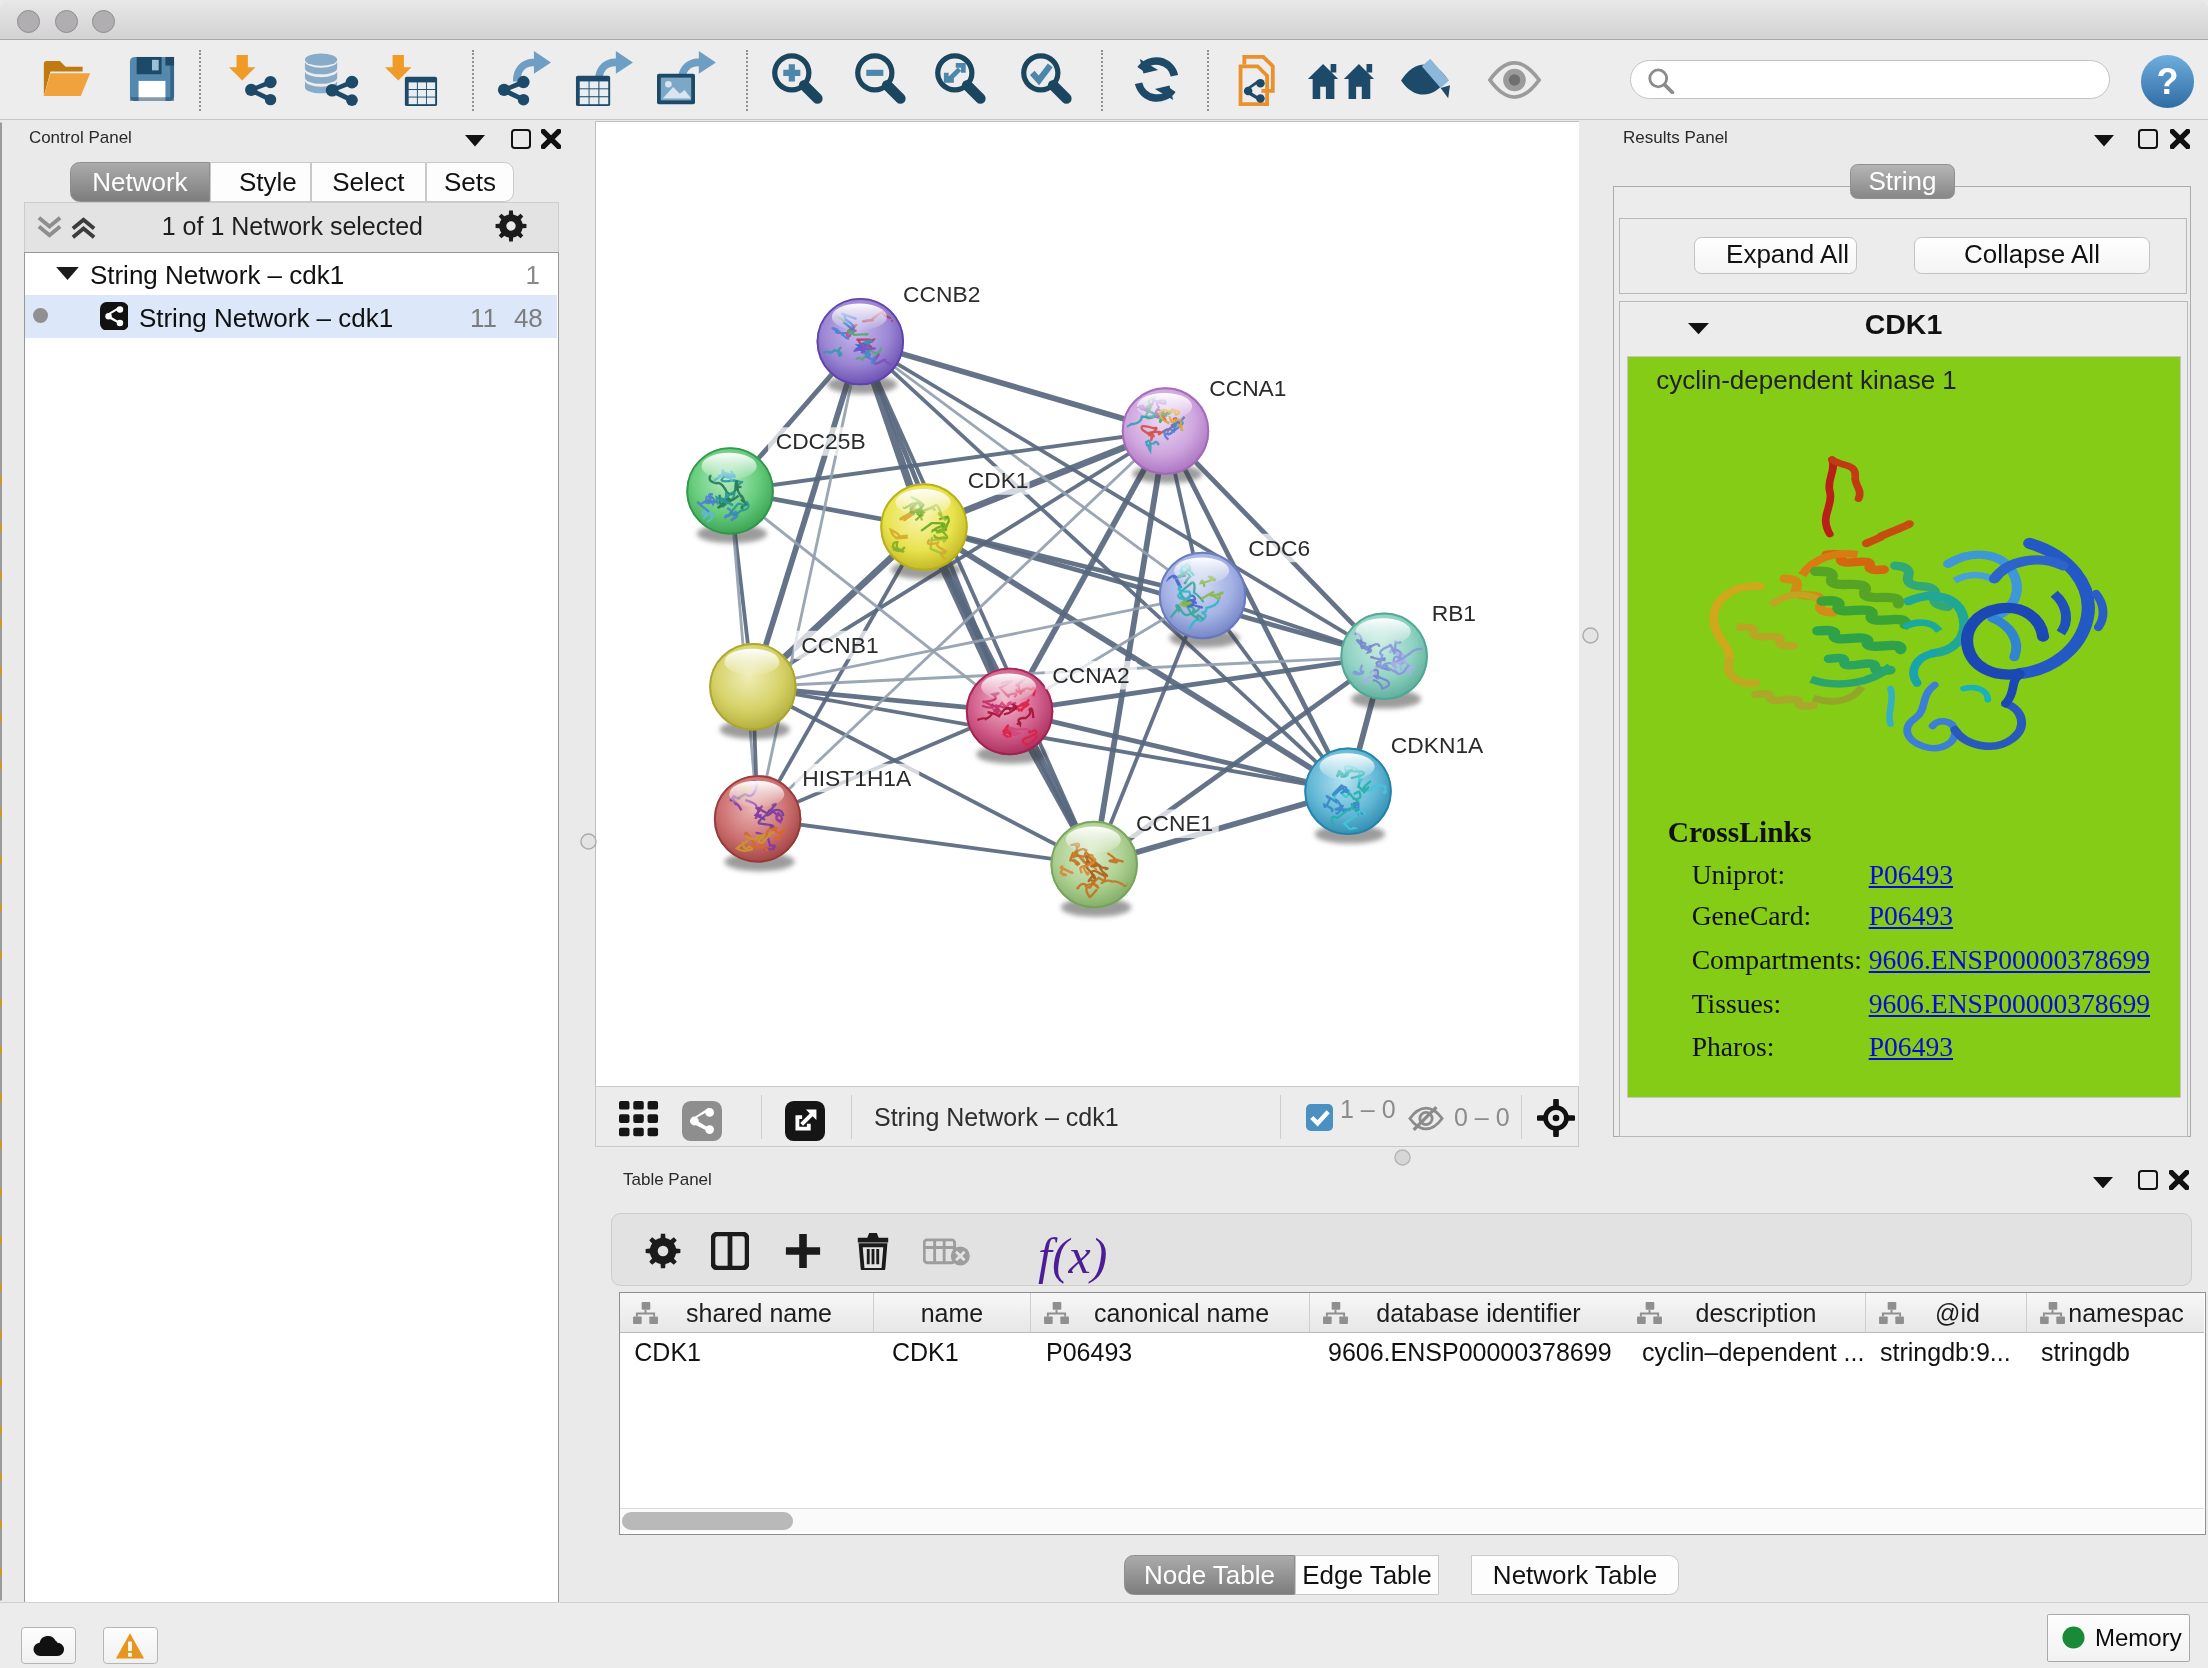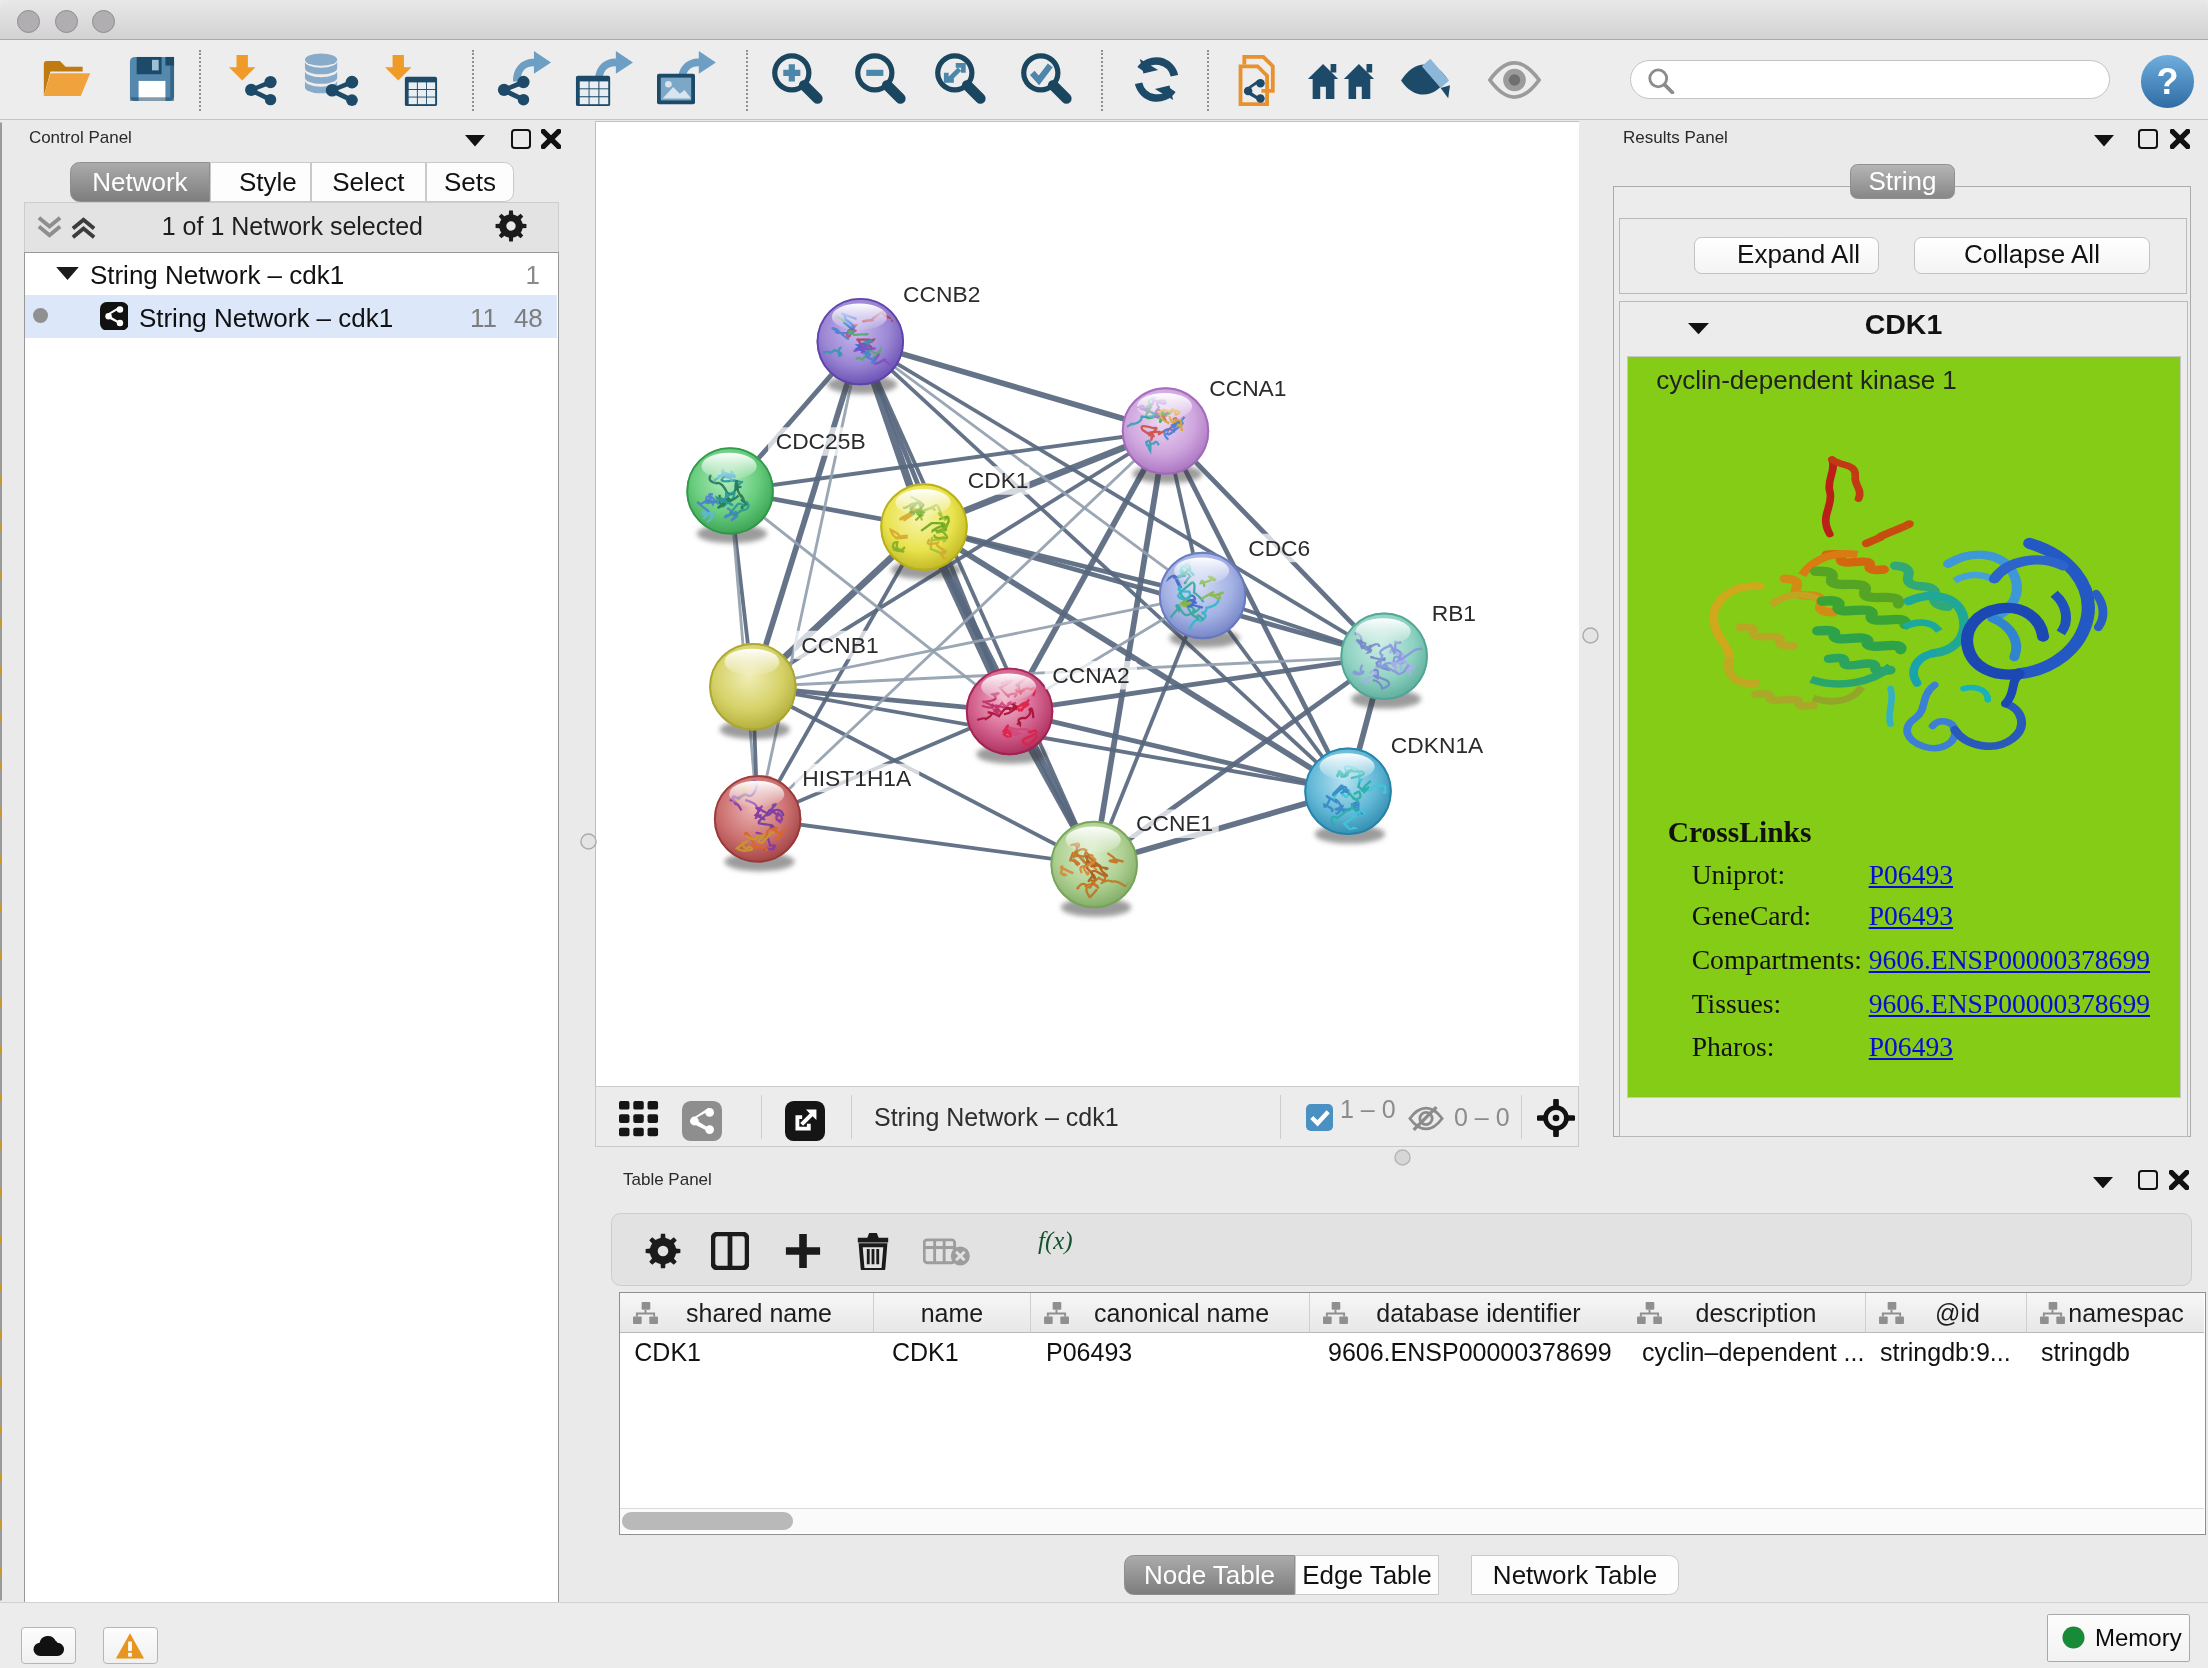--- a/index.html
+++ b/index.html
@@ -768,21 +768,21 @@
 <svg class="abs" style="left:514px;top:13.3px" width="20" height="12.4" viewBox="0 0 21 13">
       <path d="M0 1 h21 l-10.5 12 z" fill="#111"></path>
     </svg>
 <div class="abs" style="left:558px;top:7.6px;width:20px;height:20px;border:2.9px solid #111;border-radius:3.8px;"></div>
 <svg class="abs" style="left:590px;top:7.6px" width="20" height="20" viewBox="0 0 26 26">
       <path d="M3 3 L23 23 M23 3 L3 23" stroke="#111" stroke-width="7" stroke-linecap="round"></path>
     </svg>
 <div class="abs" style="left:33px;top:65px;width:578px;height:951px;background:#ececec;border:1.9px solid #ababab;"></div>
 <div class="abs" style="left:270px;top:43px;width:105px;height:35px;background:linear-gradient(#b5b5b5,#878787);border:1px solid #8f8f8f;border-radius:7.6px;color:#fff;font-size:26px;text-align:center;line-height:33px;">String</div>
 <div class="abs" style="left:39px;top:97px;width:568px;height:76px;background:#ececec;border:1.9px solid #b9b9b9;">
-  <div class="btn" style="left:74px;top:18px;width:185px;height:37px;line-height:33px;padding-left:24px;">Expand All</div>
+  <div class="btn" style="left:74px;top:18px;width:163px;height:37px;line-height:33px;padding-left:24px;">Expand All</div>
   <div class="btn" style="left:294px;top:18px;width:236px;height:37px;line-height:33px;">Collapse All</div>
 </div>
 <div class="abs" style="left:39px;top:180px;width:569px;height:836px;background:#ececec;border:1.9px solid #b9b9b9;">
   <svg class="abs" style="left:67px;top:19px" width="23" height="14.3" viewBox="0 0 24 15">
         <path d="M1 2 h22 l-11 12 z" fill="#111"></path>
       </svg>
   <div class="abs" style="left:0px;top:5.7px;width:100%;text-align:center;font-size:28.5px;font-weight:bold;color:#111;">CDK1</div>
   <div class="abs" style="left:6.7px;top:54px;width:554px;height:742px;background:#84cc16;border:1px solid #c6c6c6;">
     <div class="abs" style="left:28.5px;top:7.6px;font-size:26px;color:#222;">cyclin-dependent kinase 1</div>
     <svg class="abs" style="left:46px;top:97px" width="442" height="312" viewBox="0 0 400 335" preserveAspectRatio="none">
@@ -860,21 +860,21 @@
     <path d="M4 8 h32 v5 H4 z M14 8 l2 -5 h8 l2 5" fill="#1b1b1b"></path>
     <path d="M7 16 h26 l-2 24 q0 2 -3 2 H12 q-3 0 -3 -2 z" fill="none" stroke="#1b1b1b" stroke-width="4"></path>
     <path d="M15 20 v16 M20 20 v16 M25 20 v16" stroke="#1b1b1b" stroke-width="3"></path>
   </svg>
   <svg class="abs" style="left:311px;top:24px" width="48" height="28.5" viewBox="0 0 50 30">
     <rect x="1" y="2" width="32" height="24" rx="3" fill="none" stroke="#9d9d9d" stroke-width="3"></rect>
     <path d="M1 10 h32 M12 2 v24 M22 2 v24" stroke="#9d9d9d" stroke-width="3"></path>
     <circle cx="39" cy="19" r="10" fill="#9d9d9d"></circle>
     <path d="M34.5 14.5 l9 9 M43.5 14.5 l-9 9" stroke="#e2e2e2" stroke-width="3"></path>
   </svg>
-  <div class="abs serif" style="left:426px;top:13.3px;font-size:25px;font-style:italic;color:#14532d;">f(x)</div>
+  <div class="abs serif" style="left:426px;top:13.3px;font-size:50px;font-style:italic;color:#4c1d95;">f(x)</div>
 </div>
 <div id="thetable">
   <div class="th" style="left:0;width:254px;"><svg class="abs" style="left:12.4px;top:8.6px" width="27" height="23" viewBox="0 0 28 24">
           <g fill="#8f8f8f">
             <rect x="10" y="0" width="9" height="8" rx="1"></rect>
             <rect x="1" y="15" width="9" height="8" rx="1"></rect>
             <rect x="18" y="15" width="9" height="8" rx="1"></rect>
           </g>
           <path d="M14 8 v4 M5 15 v-3 h18 v3" stroke="#8f8f8f" stroke-width="2" fill="none"></path>
         </svg><span style="margin-left:25px">shared name</span></div>

